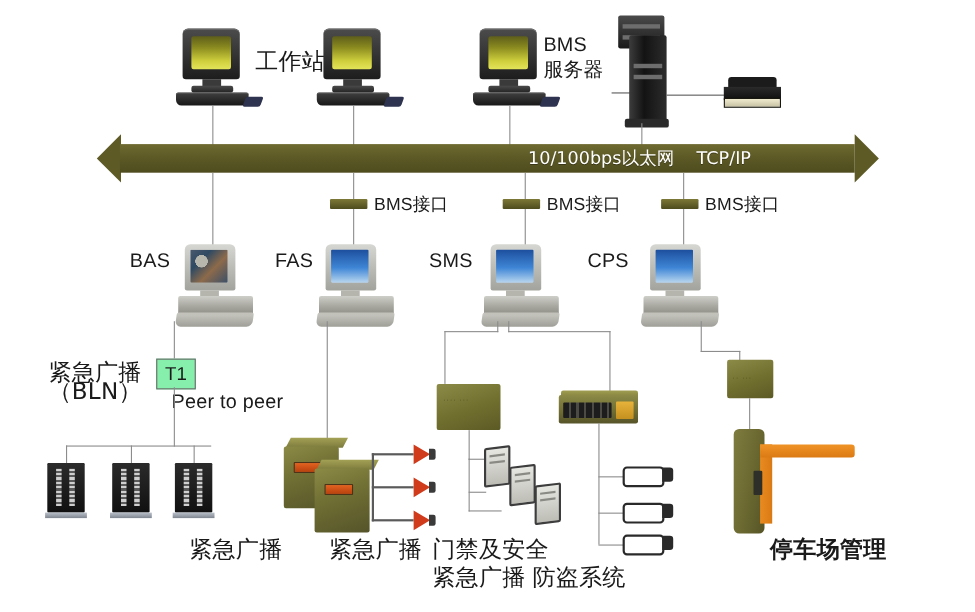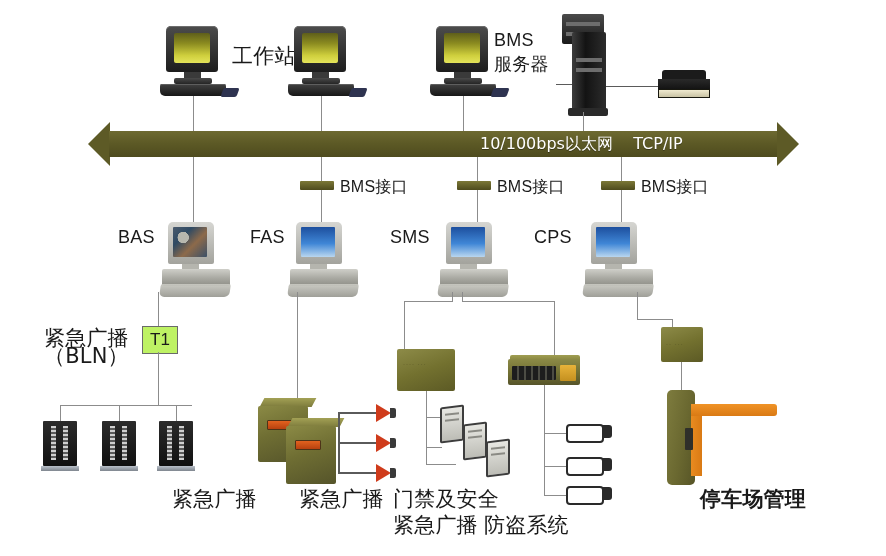--- a/index.html
+++ b/index.html
@@ -192,21 +192,21 @@
     width: 52px; height: 9px;
     background: linear-gradient(180deg,#efe9cf,#c9c3a4);
     border: 1px solid #17170f;
     box-sizing: border-box;
   }
 
   
   .t1box {
     position: absolute;
     border: 1.5px solid #6a6a6a;
-    background: #bef264;
+    background: #86efac;
     display: flex; align-items: center; justify-content: center;
     font-size: 17px; color: #1a1a1a;
     font-family: "Liberation Sans", sans-serif;
   }
 
   
   .firectl { position: absolute; }
   .firectl .cab {
     position: absolute; left: 0; top: 0;
     width: 34px; height: 45px;
@@ -469,20 +469,21 @@
     <div class="stand"></div>
     <div class="box"></div>
     <div class="kbd"></div>
   </div>
 
   <div class="label cn" style="left:44px; top:326px;">紧急广播</div>
   <div class="label cn" style="left:44px; top:344px;">（BLN）</div>
 
   <div class="ln v" style="left:158px; top:292px; height:34px;"></div>
   <div class="t1box" style="left:142px; top:326px; width:34px; height:26px;">T1</div>
+  <div class="label" style="left:156px; top:355px; font-size:18px;">Peer to peer</div>
 
   <div class="ln v" style="left:158px; top:352px; height:54px;"></div>
   <div class="ln h" style="left:60px; top:405px; width:132px;"></div>
 
   <div class="ln v" style="left:60px; top:405px; height:17px;"></div>
   <div class="firectl" style="left:43px; top:421px;">
     <div class="cab"></div>
     <div class="stripe" style="left:8px; top:5px; height:34px;"></div>
     <div class="stripe" style="left:20px; top:5px; height:34px;"></div>
     <div class="plinth"></div>

